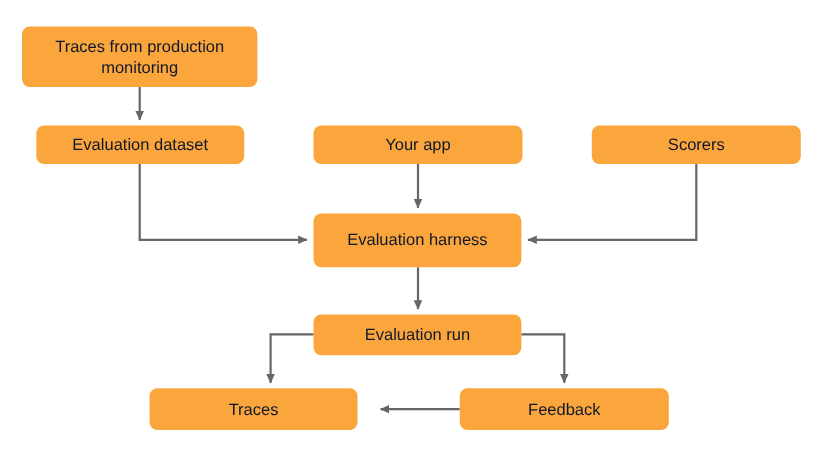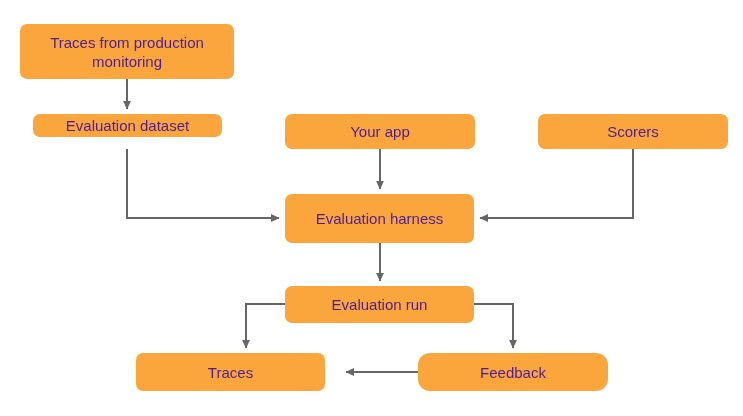--- a/index.html
+++ b/index.html
@@ -28,41 +28,41 @@
   }
   .node {
     position: absolute;
     box-sizing: border-box;
     background: #FBA63C;
     border-radius: 7px;
     display: flex;
     align-items: center;
     justify-content: center;
     text-align: center;
-    color: #4c1d95;
+    color: #0f172a;
     font-size: 15px;
     line-height: 19px;
     font-family: "Liberation Sans", sans-serif;
     z-index: 2;
   }
   .node-label {
     display: block;
     padding: 0 6px;
     white-space: pre-line;
   }
 
   
   #node-traces-production { left: 20px;  top: 24px;  width: 214px; height: 55px; }
-  #node-evaluation-dataset { left: 33px;  top: 114px; width: 189px; height: 23px; }
+  #node-evaluation-dataset { left: 33px;  top: 114px; width: 189px; height: 35px; }
   #node-your-app          { left: 285px; top: 114px; width: 190px; height: 35px; justify-content: center; }
   #node-scorers           { left: 538px; top: 114px; width: 190px; height: 35px; }
   #node-evaluation-harness{ left: 285px; top: 194px; width: 189px; height: 49px; }
   #node-evaluation-run    { left: 285px; top: 286px; width: 189px; height: 37px; text-align: center; }
   #node-traces            { left: 136px; top: 353px; width: 189px; height: 38px; }
-  #node-feedback          { left: 418px; top: 353px; width: 190px; height: 38px; border-radius: 12px; }
+  #node-feedback          { left: 418px; top: 353px; width: 190px; height: 38px; }
 </style>
 </head>
 <body>
 
 <div id="diagram">
 
   <svg id="edges" viewBox="0 0 743 416" width="743" height="416" xmlns="http://www.w3.org/2000/svg">
     <defs>
       <marker id="arrowhead" markerWidth="9" markerHeight="9" refX="8" refY="4.5" orient="auto" markerUnits="userSpaceOnUse">
         <path d="M0,0.6 L8.6,4.5 L0,8.4 z" fill="#666666"></path>

